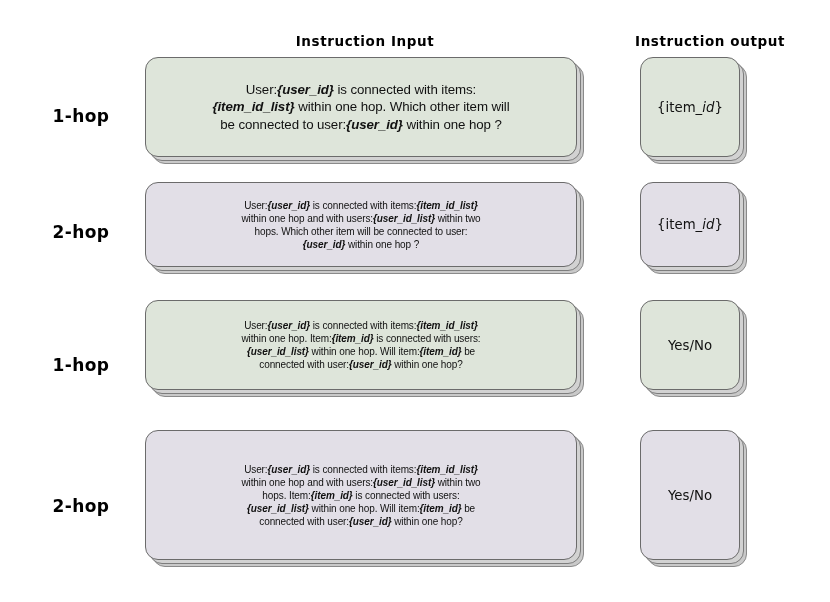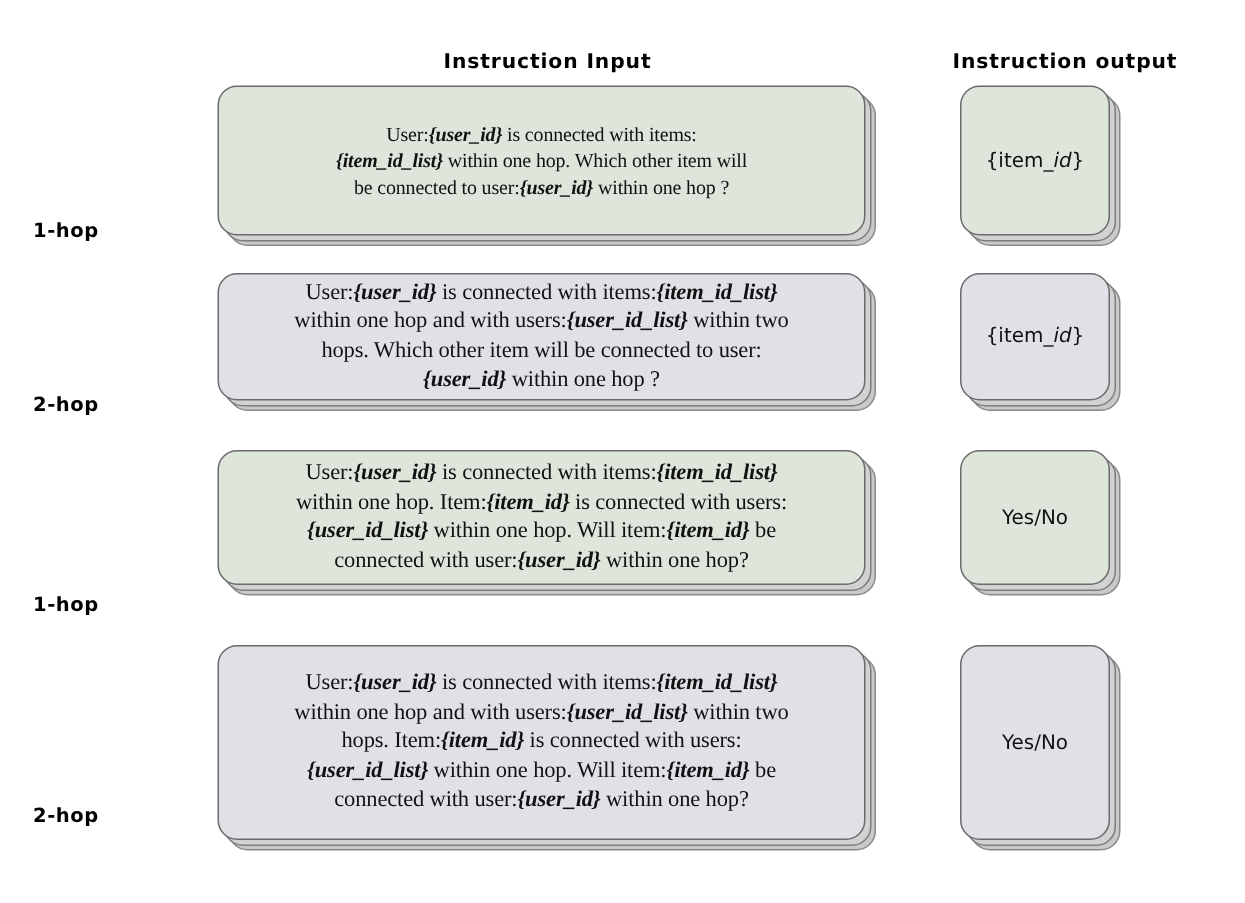--- a/index.html
+++ b/index.html
@@ -36,27 +36,27 @@
     white-space: nowrap;
   }
   #hdr-input  { left: 150px; top: 33px; width: 430px; }
   #hdr-output { left: 615px; top: 33px; width: 190px; }
 
   
   .row-label {
     position: absolute;
     left: 22px;
     width: 118px;
+    text-align: center;
     font-family: "DejaVu Sans", sans-serif;
     font-weight: 700;
-    font-size: 13px;
+    font-size: 17px;
     color: #000000;
     letter-spacing: 0.4px;
     white-space: nowrap;
-    margin-top: 41px;
   }
 
   
   .card-stack {
     position: absolute;
   }
   .card-stack .layer {
     position: absolute;
     left: 0; top: 0;
     right: 0; bottom: 0;
@@ -79,29 +79,29 @@
     align-items: center;
     justify-content: center;
     padding: 6px 12px;
     overflow: hidden;
   }
   .card-face.green    { background: #dee5da; }
   .card-face.lavender { background: #e2dfe7; }
 
   .card-text {
     text-align: center;
-    font-family: Liberation Serif, serif;
+    font-family: Liberation Sans, sans-serif;
     font-size: 13.3px;
     line-height: 1.30;
     color: #111111;
     white-space: pre-line;
     letter-spacing: -0.1px;
   }
   .card-text.small {
-    font-size: 15px;
+    font-size: 10px;
     line-height: 1.30;
   }
   .card-text b {
     font-weight: 700;
     font-style: italic;
   }
 
   .out-text {
     font-family: "DejaVu Sans", sans-serif;
     font-size: 13.3px;

